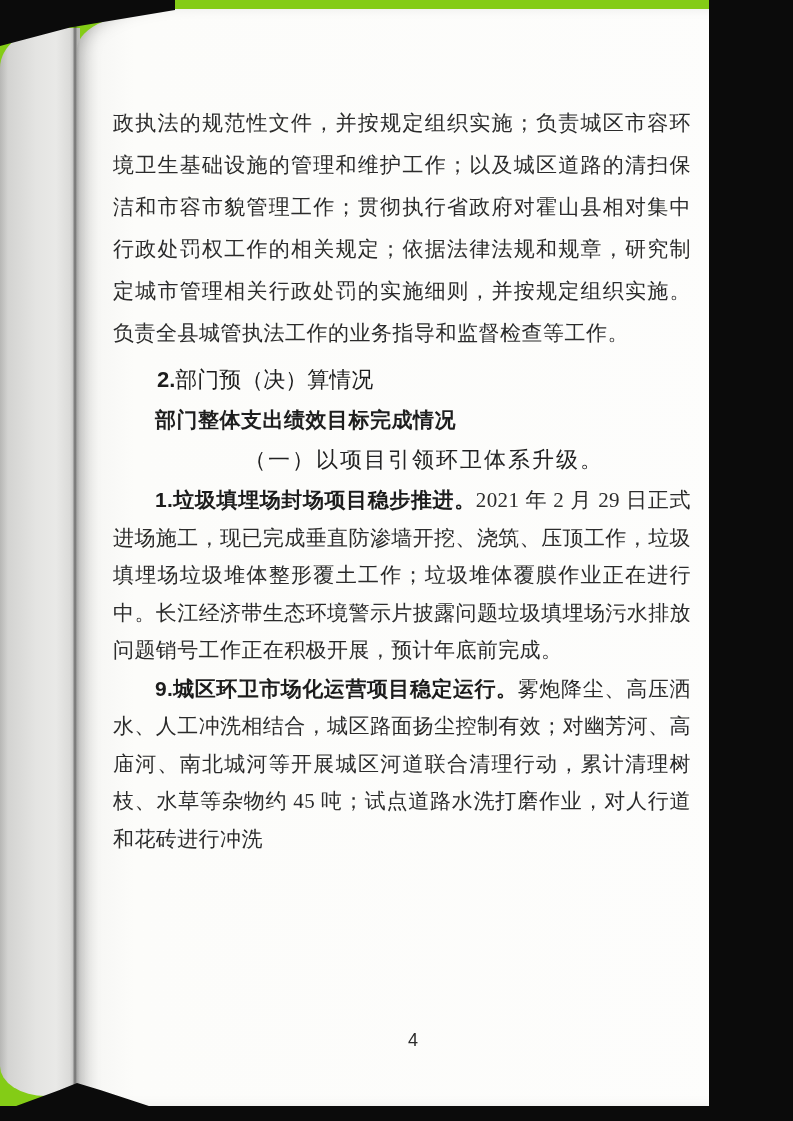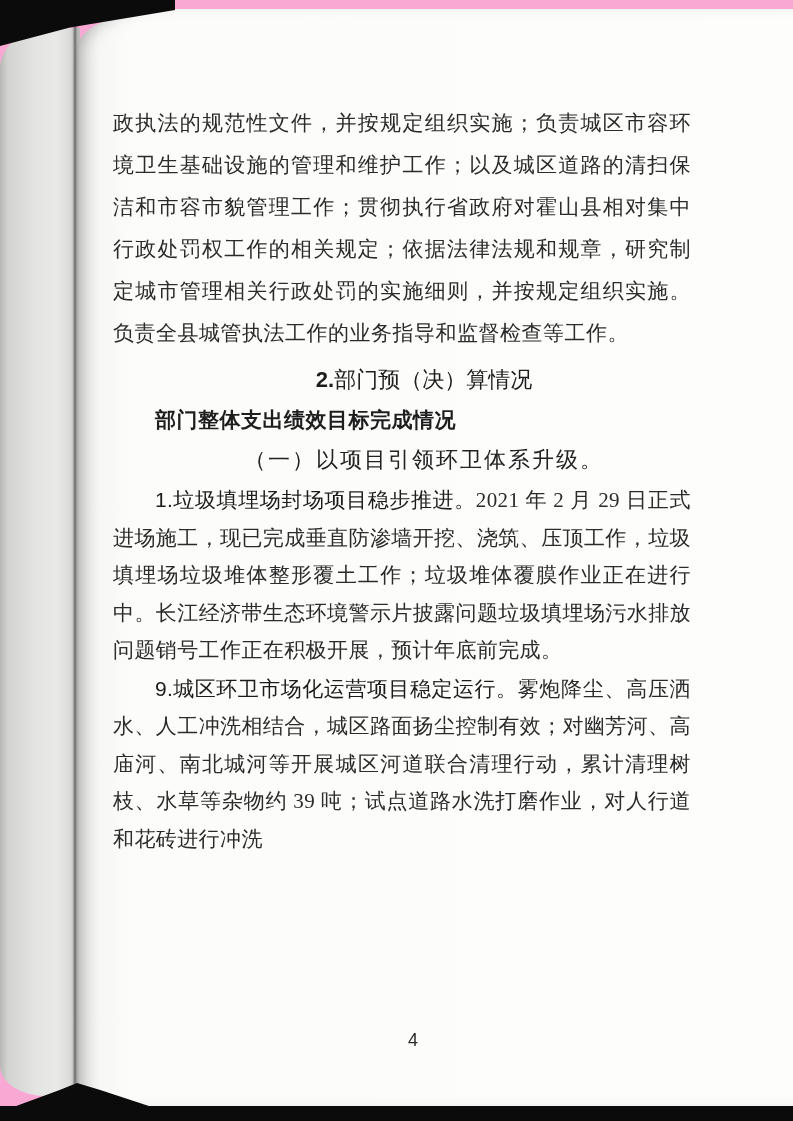--- a/index.html
+++ b/index.html
@@ -3,22 +3,22 @@
 <meta charset="utf-8">
 <style>
   html,body{margin:0;padding:0;}
   body{
     width:793px;height:1121px;
     background:#0b0b0b;
     font-family:"Liberation Serif","DejaVu Serif",serif;
     overflow:hidden;
   }
   .scan{
-    position:relative;width:793px;height:1121px;
-    background:#f9a8d4;overflow:hidden;
+    position:relative;width:709px;height:1121px;
+    background:#84cc16;overflow:hidden;
   }
   
   .page-stack{
     position:absolute;left:0;top:28px;width:80px;height:1068px;
     background:linear-gradient(to right,
       #b7b7b5 0%, #d3d3d1 10%, #e4e4e2 45%, #e9e9e7 70%, #d8d8d6 90%, #bdbdbb 100%);
     border-top-left-radius:52px 40px;
     border-bottom-left-radius:46px 30px;
   }
   
@@ -52,21 +52,21 @@
   
   .content{
     position:absolute;left:113px;top:102px;width:578px;color:#2b2b2b;
   }
   .content p{margin:0;}
   .intro{
     font-size:21px;line-height:42px;letter-spacing:.5px;
     text-align:justify;margin-bottom:9px !important;
   }
   .h-budget{
-    font-size:22px;line-height:34px;margin:0 0 8px 44px !important;color:#1d1d1d;text-align:center;
+    font-size:22px;line-height:34px;margin:0 0 8px 44px !important;color:#1d1d1d;
   }
   .h-budget .lead{
     font-family:"Liberation Sans","DejaVu Sans",sans-serif;font-weight:700;
   }
   .budget{
     font-size:20px;line-height:29px;letter-spacing:.3px;
     margin:0 0 8px 18px !important;width:558px;
     text-indent:1.6em;text-align:justify;
   }
   .h-perf{
@@ -78,21 +78,21 @@
     font-size:22px;line-height:33px;letter-spacing:2px;color:#222;
     margin:0 0 5px 44px !important;
     text-align:center;
   }
   .item{
     font-size:21px;line-height:37.5px;letter-spacing:.4px;
     text-align:justify;text-indent:2em;
   }
   .item .lead{
     font-family:"Liberation Sans","DejaVu Sans",sans-serif;
-    font-weight:400;color:#1c1c1c;letter-spacing:.2px;
+    font-weight:700;color:#1c1c1c;letter-spacing:.2px;
   }
   .page-number{
     position:absolute;left:113px;top:1030px;width:600px;
     text-align:center;font-size:18px;color:#2b2b2b;
     font-family:"Liberation Sans","DejaVu Sans",sans-serif;
   }
 </style>
 </head>
 <body>
 
@@ -112,19 +112,19 @@
     <p class="h-budget"><span class="lead">2.</span><span>部门预（决）算情况</span></p>
 
 
     <p class="h-perf">部门整体支出绩效目标完成情况</p>
 
     <p class="h-sec">（一）以项目引领环卫体系升级。</p>
 
     <p class="item"><span class="lead">1.垃圾填埋场封场项目稳步推进。</span><span>2021 年 2 月 29 日正式进场施工，现已完成垂直防渗墙开挖、浇筑、压顶工作，垃圾填埋场垃圾堆体整形覆土工作；垃圾堆体覆膜作业正在进行中。长江经济带生态环境警示片披露问题垃圾填埋场污水排放问题销号工作正在积极开展，预计年底前完成。</span></p>
 
 
-    <p class="item"><span class="lead">9.城区环卫市场化运营项目稳定运行。</span><span>雾炮降尘、高压洒水、人工冲洗相结合，城区路面扬尘控制有效；对幽芳河、高庙河、南北城河等开展城区河道联合清理行动，累计清理树枝、水草等杂物约 39 吨；试点道路水洗打磨作业，对人行道和花砖进行冲洗</span></p>
+    <p class="item"><span class="lead">9.城区环卫市场化运营项目稳定运行。</span><span>雾炮降尘、高压洒水、人工冲洗相结合，城区路面扬尘控制有效；对幽芳河、高庙河、南北城河等开展城区河道联合清理行动，累计清理树枝、水草等杂物约 45 吨；试点道路水洗打磨作业，对人行道和花砖进行冲洗</span></p>
 
   </div>
 
   <div class="page-number">4</div>
 
 </div>
 
 </body></html>

